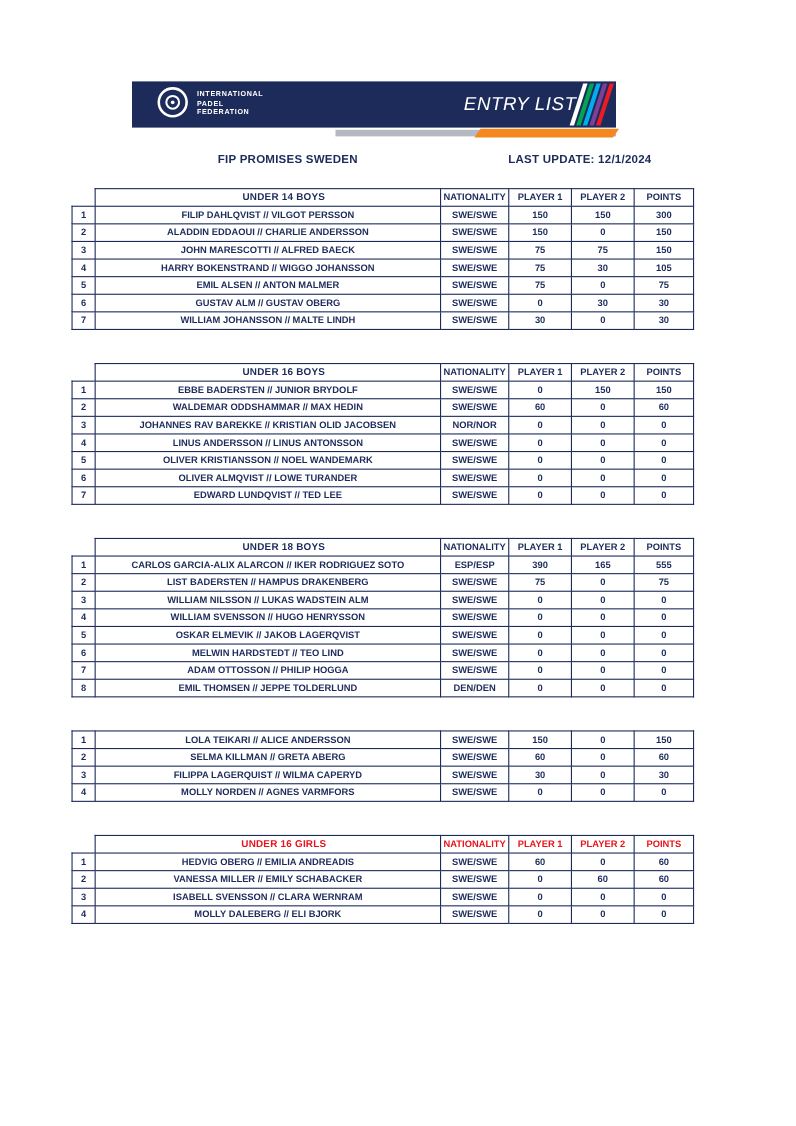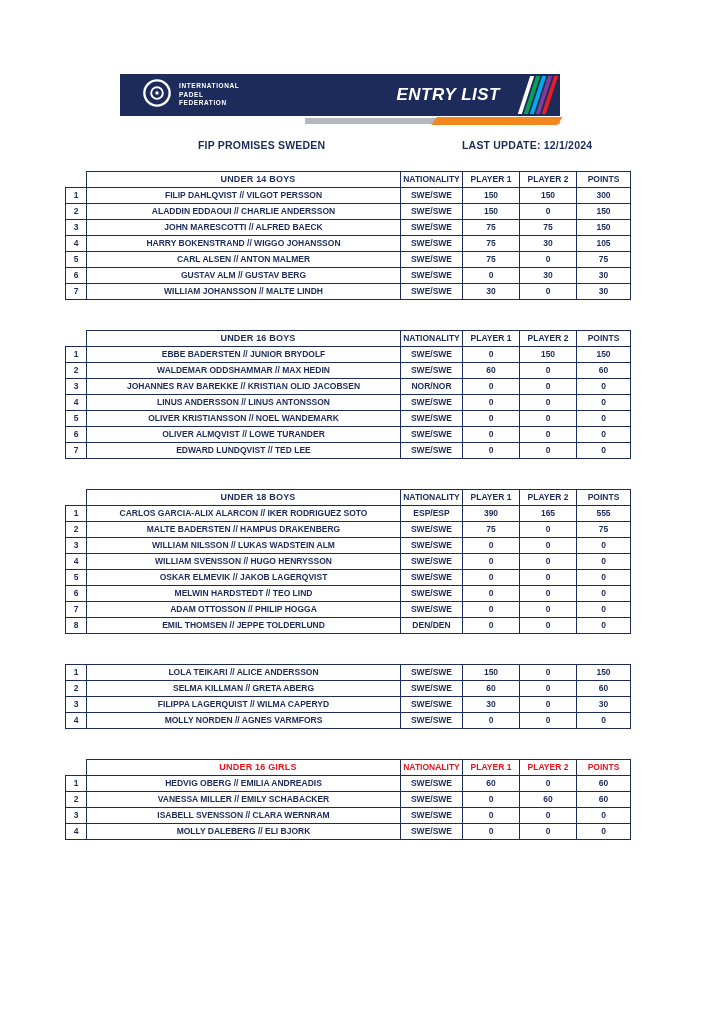--- a/index.html
+++ b/index.html
@@ -16,22 +16,22 @@
   }
   
   .banner{
     position:absolute;left:120px;top:74px;width:440px;height:42px;
     background:var(--navy);display:flex;align-items:center;
   }
   .logo-wrap{display:flex;align-items:center;margin-left:22px;}
   .logo-text{margin-left:7px;color:#fff;font-weight:bold;font-size:6.5px;
     letter-spacing:.6px;line-height:1.3;}
   .entry-list-title{
-    position:absolute;right:60px;top:50%;transform:translateY(-50%);
-    color:#fff;font-weight:bold;font-style:italic;font-size:17px;letter-spacing:.5px;
+    position:absolute;right:36px;top:50%;transform:translateY(-50%);
+    color:#fff;font-weight:normal;font-style:italic;font-size:17px;letter-spacing:.5px;
     white-space:nowrap;
   }
   .banner-stripes{
     position:absolute;right:8px;top:2px;bottom:2px;display:flex;
     transform:skewX(-18deg);
   }
   .banner-stripes .stripe{width:4px;margin-left:2px;height:100%;}
   .gray-bar{position:absolute;left:305px;top:118px;width:255px;height:6px;background:var(--gray);}
   .orange-bar{position:absolute;left:434px;top:117px;width:126px;height:8px;
     background:var(--orange);transform:skewX(-35deg);}
@@ -138,29 +138,29 @@
           <tr>
             <td class="num-cell">4</td>
             <td class="players-cell">HARRY BOKENSTRAND // WIGGO JOHANSSON</td>
             <td class="nat-cell">SWE/SWE</td>
             <td class="pts-cell">75</td>
             <td class="pts-cell">30</td>
             <td class="pts-cell">105</td>
           </tr>
           <tr>
             <td class="num-cell">5</td>
-            <td class="players-cell">CARL ALSEN // ANTON MALMER</td>
+            <td class="players-cell">EMIL ALSEN // ANTON MALMER</td>
             <td class="nat-cell">SWE/SWE</td>
             <td class="pts-cell">75</td>
             <td class="pts-cell">0</td>
             <td class="pts-cell">75</td>
           </tr>
           <tr>
             <td class="num-cell">6</td>
-            <td class="players-cell">GUSTAV ALM // GUSTAV BERG</td>
+            <td class="players-cell">GUSTAV ALM // GUSTAV OBERG</td>
             <td class="nat-cell">SWE/SWE</td>
             <td class="pts-cell">0</td>
             <td class="pts-cell">30</td>
             <td class="pts-cell">30</td>
           </tr>
           <tr>
             <td class="num-cell">7</td>
             <td class="players-cell">WILLIAM JOHANSSON // MALTE LINDH</td>
             <td class="nat-cell">SWE/SWE</td>
             <td class="pts-cell">30</td>
@@ -266,21 +266,21 @@
           <tr>
             <td class="num-cell">1</td>
             <td class="players-cell">CARLOS GARCIA-ALIX ALARCON // IKER RODRIGUEZ SOTO</td>
             <td class="nat-cell">ESP/ESP</td>
             <td class="pts-cell">390</td>
             <td class="pts-cell">165</td>
             <td class="pts-cell">555</td>
           </tr>
           <tr>
             <td class="num-cell">2</td>
-            <td class="players-cell">MALTE BADERSTEN // HAMPUS DRAKENBERG</td>
+            <td class="players-cell">LIST BADERSTEN // HAMPUS DRAKENBERG</td>
             <td class="nat-cell">SWE/SWE</td>
             <td class="pts-cell">75</td>
             <td class="pts-cell">0</td>
             <td class="pts-cell">75</td>
           </tr>
           <tr>
             <td class="num-cell">3</td>
             <td class="players-cell">WILLIAM NILSSON // LUKAS WADSTEIN ALM</td>
             <td class="nat-cell">SWE/SWE</td>
             <td class="pts-cell">0</td>

